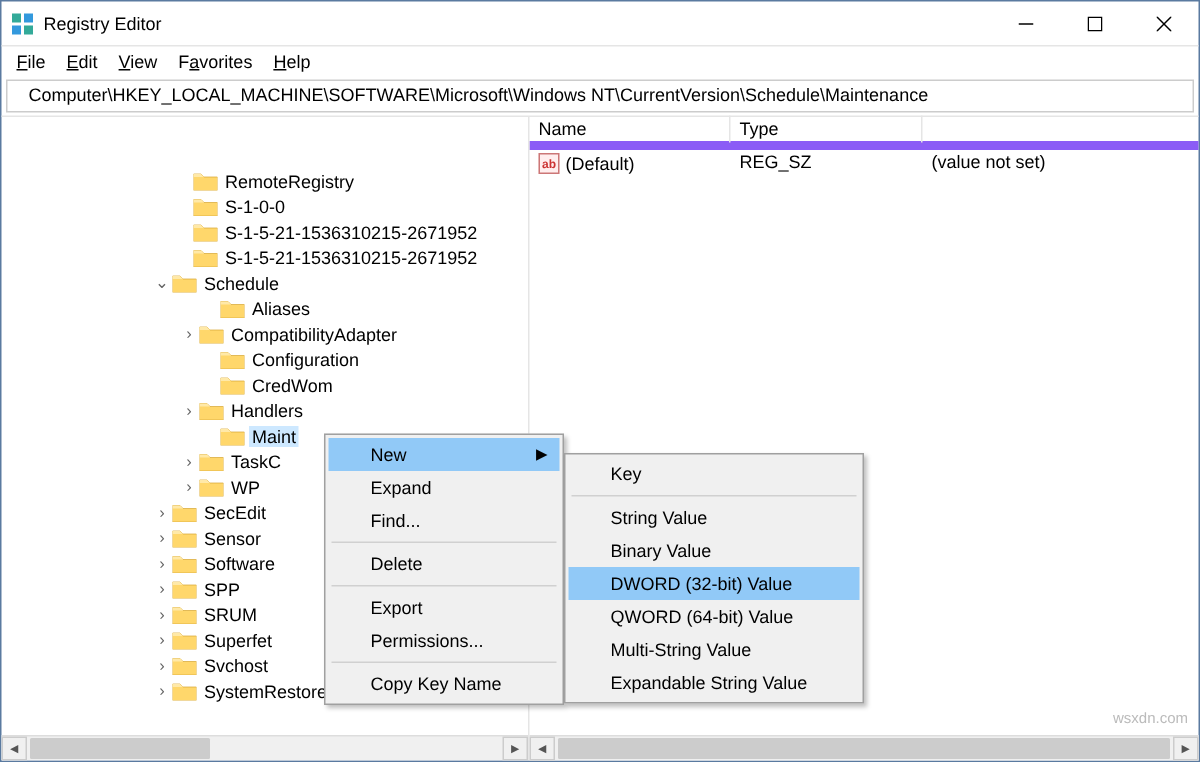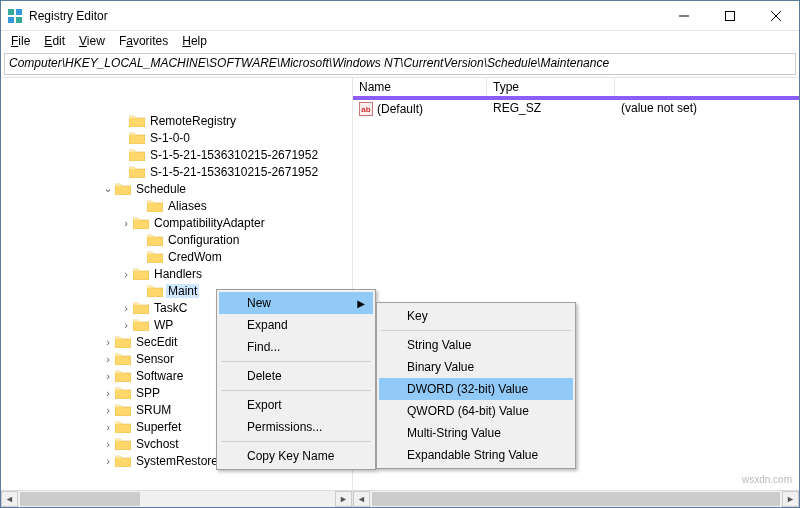--- a/index.html
+++ b/index.html
@@ -7,32 +7,32 @@
 .window { width: 800px; height: 508px; border: 1px solid #5a7aa0; display: flex; flex-direction: column; background: #fff; }
 .titlebar { height: 30px; display: flex; align-items: center; padding-left: 6px; border-bottom: 1px solid #e5e5e5; }
 .titlebar .app-icon { width: 16px; height: 16px; margin-right: 6px; }
 .title-text { flex: 1; font-size: 12px; }
 .win-btns { display: flex; height: 100%; }
 .win-btn { width: 46px; display: flex; align-items: center; justify-content: center; }
 .win-btn svg { width: 10px; height: 10px; }
 .menubar { height: 20px; display: flex; align-items: center; padding: 0 4px; gap: 2px; }
 .menubar span { padding: 1px 6px; cursor: default; }
 .menubar u { text-decoration: underline; }
-.addr { height: 22px; border: 1px solid #ccc; margin: 2px 3px 0 3px; padding: 2px 4px; font-size: 12px; white-space: nowrap; overflow: hidden; font-style: italic; }
+.addr { height: 22px; border: 1px solid #ccc; margin: 2px 3px 0 3px; padding: 2px 14px; font-size: 12px; white-space: nowrap; overflow: hidden; }
 .body { flex: 1; display: flex; border-top: 1px solid #e5e5e5; margin-top: 2px; min-height: 0; }
 .tree { width: 352px; border-right: 1px solid #e5e5e5; overflow: hidden; position: relative; }
 .tree-inner { padding-top: 2px; margin-top: 32px; }
 .node { display: flex; align-items: center; height: 17px; white-space: nowrap; }
 .tw { width: 14px; text-align: center; color: #666; font-size: 11px; display: inline-block; }
 .fold { width: 16px; height: 13px; display: inline-block; margin-right: 3px; }
 .fold svg { width: 16px; height: 13px; vertical-align: top; }
 .lbl { padding: 0 2px; }
 .sel { background: #cde8ff; }
 .values { flex: 1; display: flex; flex-direction: column; }
-.val-head { display: flex; height: 22px; align-items: center; border-bottom: 4px solid #8b5cf6; }
+.val-head { display: flex; height: 22px; align-items: center; border-bottom: 6px solid #8b5cf6; }
 .val-head .col { padding: 2px 6px; border-right: 1px solid #e5e5e5; font-size: 12px; }
 .val-row { display: flex; height: 18px; }
 .val-row .cell { padding: 1px 6px; font-size: 12px; }
 .c-name { width: 134px; display: flex; align-items: center; gap: 4px; }
 .c-type { width: 128px; }
 .c-data { flex: 1; }
 .val-icon { width: 14px; height: 14px; border: 1px solid #c77; background: #fee; color: #c33; font-size: 8px; display: inline-flex; align-items: center; justify-content: center; font-weight: bold; }
 .scroll-h { position: absolute; bottom: 0; left: 0; right: 0; height: 17px; background: #f0f0f0; border-top: 1px solid #ddd; display: flex; }
 .scroll-h .arrow { width: 17px; background: #f0f0f0; border: 1px solid #ccc; display: flex; align-items: center; justify-content: center; font-size: 9px; color: #555; }
 .scroll-h .track { flex: 1; position: relative; }

